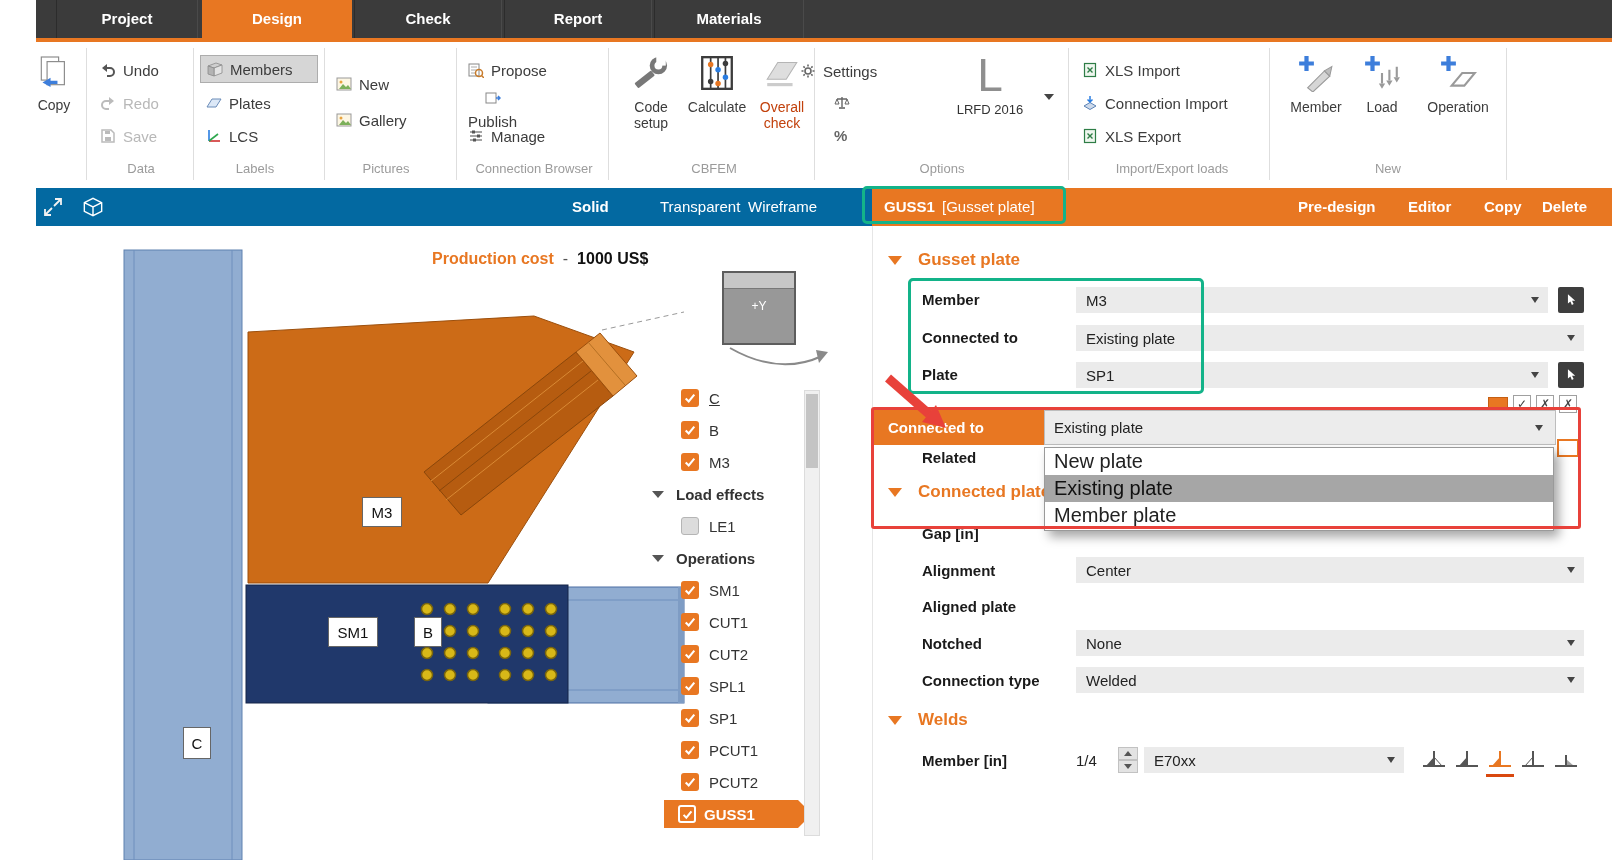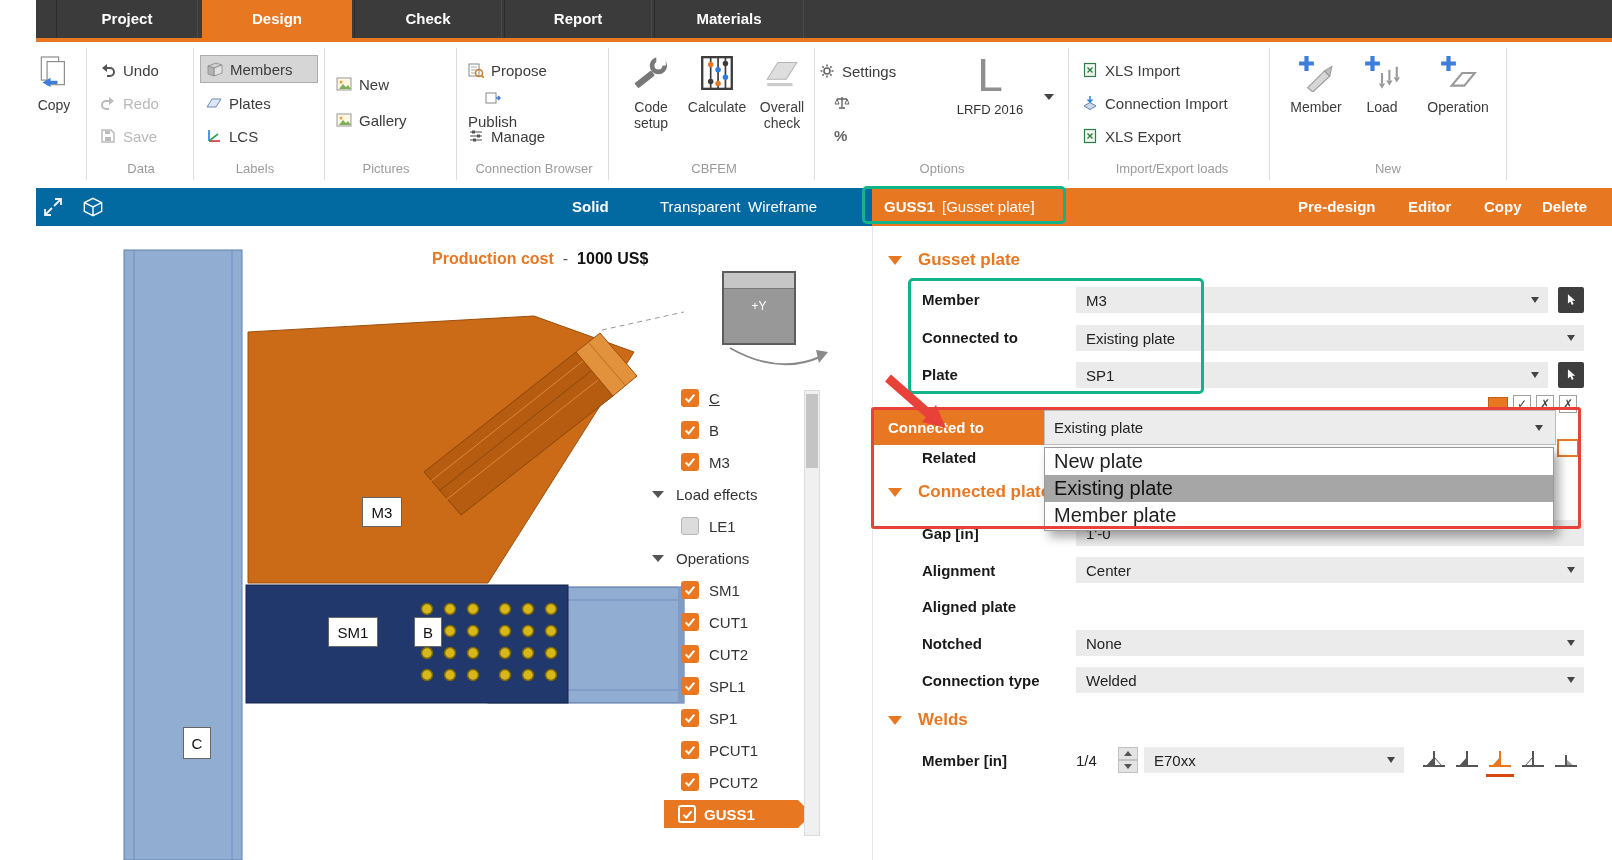--- a/index.html
+++ b/index.html
@@ -16,21 +16,21 @@
   .accentstrip{left:0;top:38px;width:1612px;height:4px;background:#E87722;}
   
   .ribbon{left:0;top:42px;width:1612px;height:146px;background:#fff;border-bottom:1px solid #d8d8d8;}
   .ri{position:absolute;display:flex;align-items:center;gap:7px;font-size:15px;color:#3c3c3c;height:26px;white-space:nowrap;}
   .ri.dis{color:#b8b8b8;}
   .ri.hl{background:#d6d6d6;border:1px solid #adadad;padding:0 6px;}
   .glabel{position:absolute;top:119px;font-size:13px;color:#9b9b9b;text-align:center;}
   .gdiv{position:absolute;top:6px;height:132px;width:1px;background:#dedede;}
   .bigbtn{position:absolute;display:flex;flex-direction:column;align-items:center;gap:4px;
           font-size:14px;color:#3c3c3c;text-align:center;line-height:16px;}
-  .bigbtn.dis{color:#404040;justify-content:flex-end;}
+  .bigbtn.dis{color:#c2410c;justify-content:flex-end;}
   .i16{width:16px;height:16px;flex:none;}
   .i36{width:38px;height:38px;flex:none;}
   .bigL{font-size:46px;color:#8f8f8f;line-height:46px;font-weight:400;}
   .caret{width:0;height:0;border-left:5px solid transparent;border-right:5px solid transparent;border-top:6px solid #444;}
   
   .vbar-gray{left:0;top:188px;width:836px;height:38px;background:#0369a1;}
   .vbar-orange{left:836px;top:188px;width:776px;height:38px;background:#E87722;}
   .vtxt{position:absolute;top:0;height:38px;line-height:38px;color:#fff;font-size:15px;}
   .b{font-weight:700;}
   
@@ -41,21 +41,21 @@
   .cubetop{height:15px;background:#c6c6c6;border-bottom:1px solid #777;}
   .cubetxt{position:absolute;left:0;top:26px;width:100%;text-align:center;color:#fff;font-size:12px;}
   
   .trow{position:absolute;height:24px;display:flex;align-items:center;}
   .tcheck{width:18px;height:18px;background:#E87722;border-radius:3px;margin-left:37px;flex:none;
           display:flex;align-items:center;justify-content:center;}
   .tcheck.un{background:#dcdcdc;border:1px solid #b5b5b5;box-sizing:border-box;}
   .texp{width:0;height:0;border-left:6px solid transparent;border-right:6px solid transparent;
         border-top:7px solid #555;margin-left:8px;}
   .tlabel{margin-left:10px;font-size:15px;color:#333;}
-  .tlabel.bold{font-weight:400;margin-left:12px;}
+  .tlabel.bold{font-weight:700;margin-left:12px;}
   .guss{left:628px;top:800px;width:134px;height:28px;background:#E87722;}
   .gusstail{position:absolute;right:-14px;top:0;width:0;height:0;border-top:14px solid transparent;
         border-bottom:14px solid transparent;border-left:14px solid #E87722;}
   .gcheck{width:18px;height:18px;border:2px solid #fff;border-radius:3px;margin-left:14px;box-sizing:border-box;
           display:flex;align-items:center;justify-content:center;}
   .sbtrack{position:absolute;left:768px;top:390px;width:16px;height:446px;background:#f0f0f0;border:1px solid #dcdcdc;box-sizing:border-box;}
   .sbthumb{position:absolute;left:770px;top:394px;width:12px;height:74px;background:#c4c4c4;}
   
   .sechead{position:absolute;display:flex;align-items:center;gap:16px;}
   .sectri{width:0;height:0;border-left:7px solid transparent;border-right:7px solid transparent;border-top:9px solid #E87722;}
@@ -236,21 +236,21 @@
     <div class="bigbtn dis" style="left:716px;top:12px;width:60px;">
       <span><svg class="i36" viewBox="0 0 36 36">
             <path d="M4 24 L14 8 H32 L22 24 Z" fill="#dedede" stroke="#b5b5b5"></path>
             <path d="M4 29 H28" stroke="#ccc" stroke-width="3"></path>
           </svg></span>
       <span>Overall check</span>
     </div>
     <div class="glabel" style="left:600px;width:156px;">CBFEM</div>
     <div class="gdiv" style="left:778px;"></div>
 
-    <div class="ri" style="left:783px;top:16px;">
+    <div class="ri" style="left:764px;top:16px;">
       <svg class="i16" viewBox="0 0 16 16">
           <circle cx="8" cy="8" r="3" fill="none" stroke="#666" stroke-width="1.6"></circle>
           <g stroke="#666" stroke-width="1.6">
             <path d="M8 1.5 V3.5 M8 12.5 V14.5 M1.5 8 H3.5 M12.5 8 H14.5 M3.4 3.4 L4.8 4.8 M11.2 11.2 L12.6 12.6 M12.6 3.4 L11.2 4.8 M4.8 11.2 L3.4 12.6"></path>
           </g>
         </svg>
       <span>Settings</span>
     </div>
     <div class="ri" style="left:798px;top:48px;">
       <svg class="i16" viewBox="0 0 16 16">
@@ -556,23 +556,20 @@
   <div class="mini" style="left:1521px;top:439px;width:22px;height:18px;border:2px solid #E87722;"></div>
 
   <div class="plabel" style="top:449px;">Related</div>
 
   <div class="sechead" style="left:852px;top:482px;">
     <span class="sectri"></span>
     <span class="sectext">Connected plates</span>
   </div>
 
   <div class="plabel" style="top:525px;">Gap [in]</div>
-  <div class="pfld" style="left:1040px;top:520px;width:508px;">
-    <span>1'-0</span>
-  </div>
 
   <div class="plabel" style="top:562px;">Alignment</div>
   <div class="pfld" style="left:1040px;top:557px;width:508px;">
     <span>Center</span>
       <span class="dd"></span>
   </div>
 
   <div class="plabel" style="top:598px;">Aligned plate</div>
 
   <div class="plabel" style="top:635px;">Notched</div>

